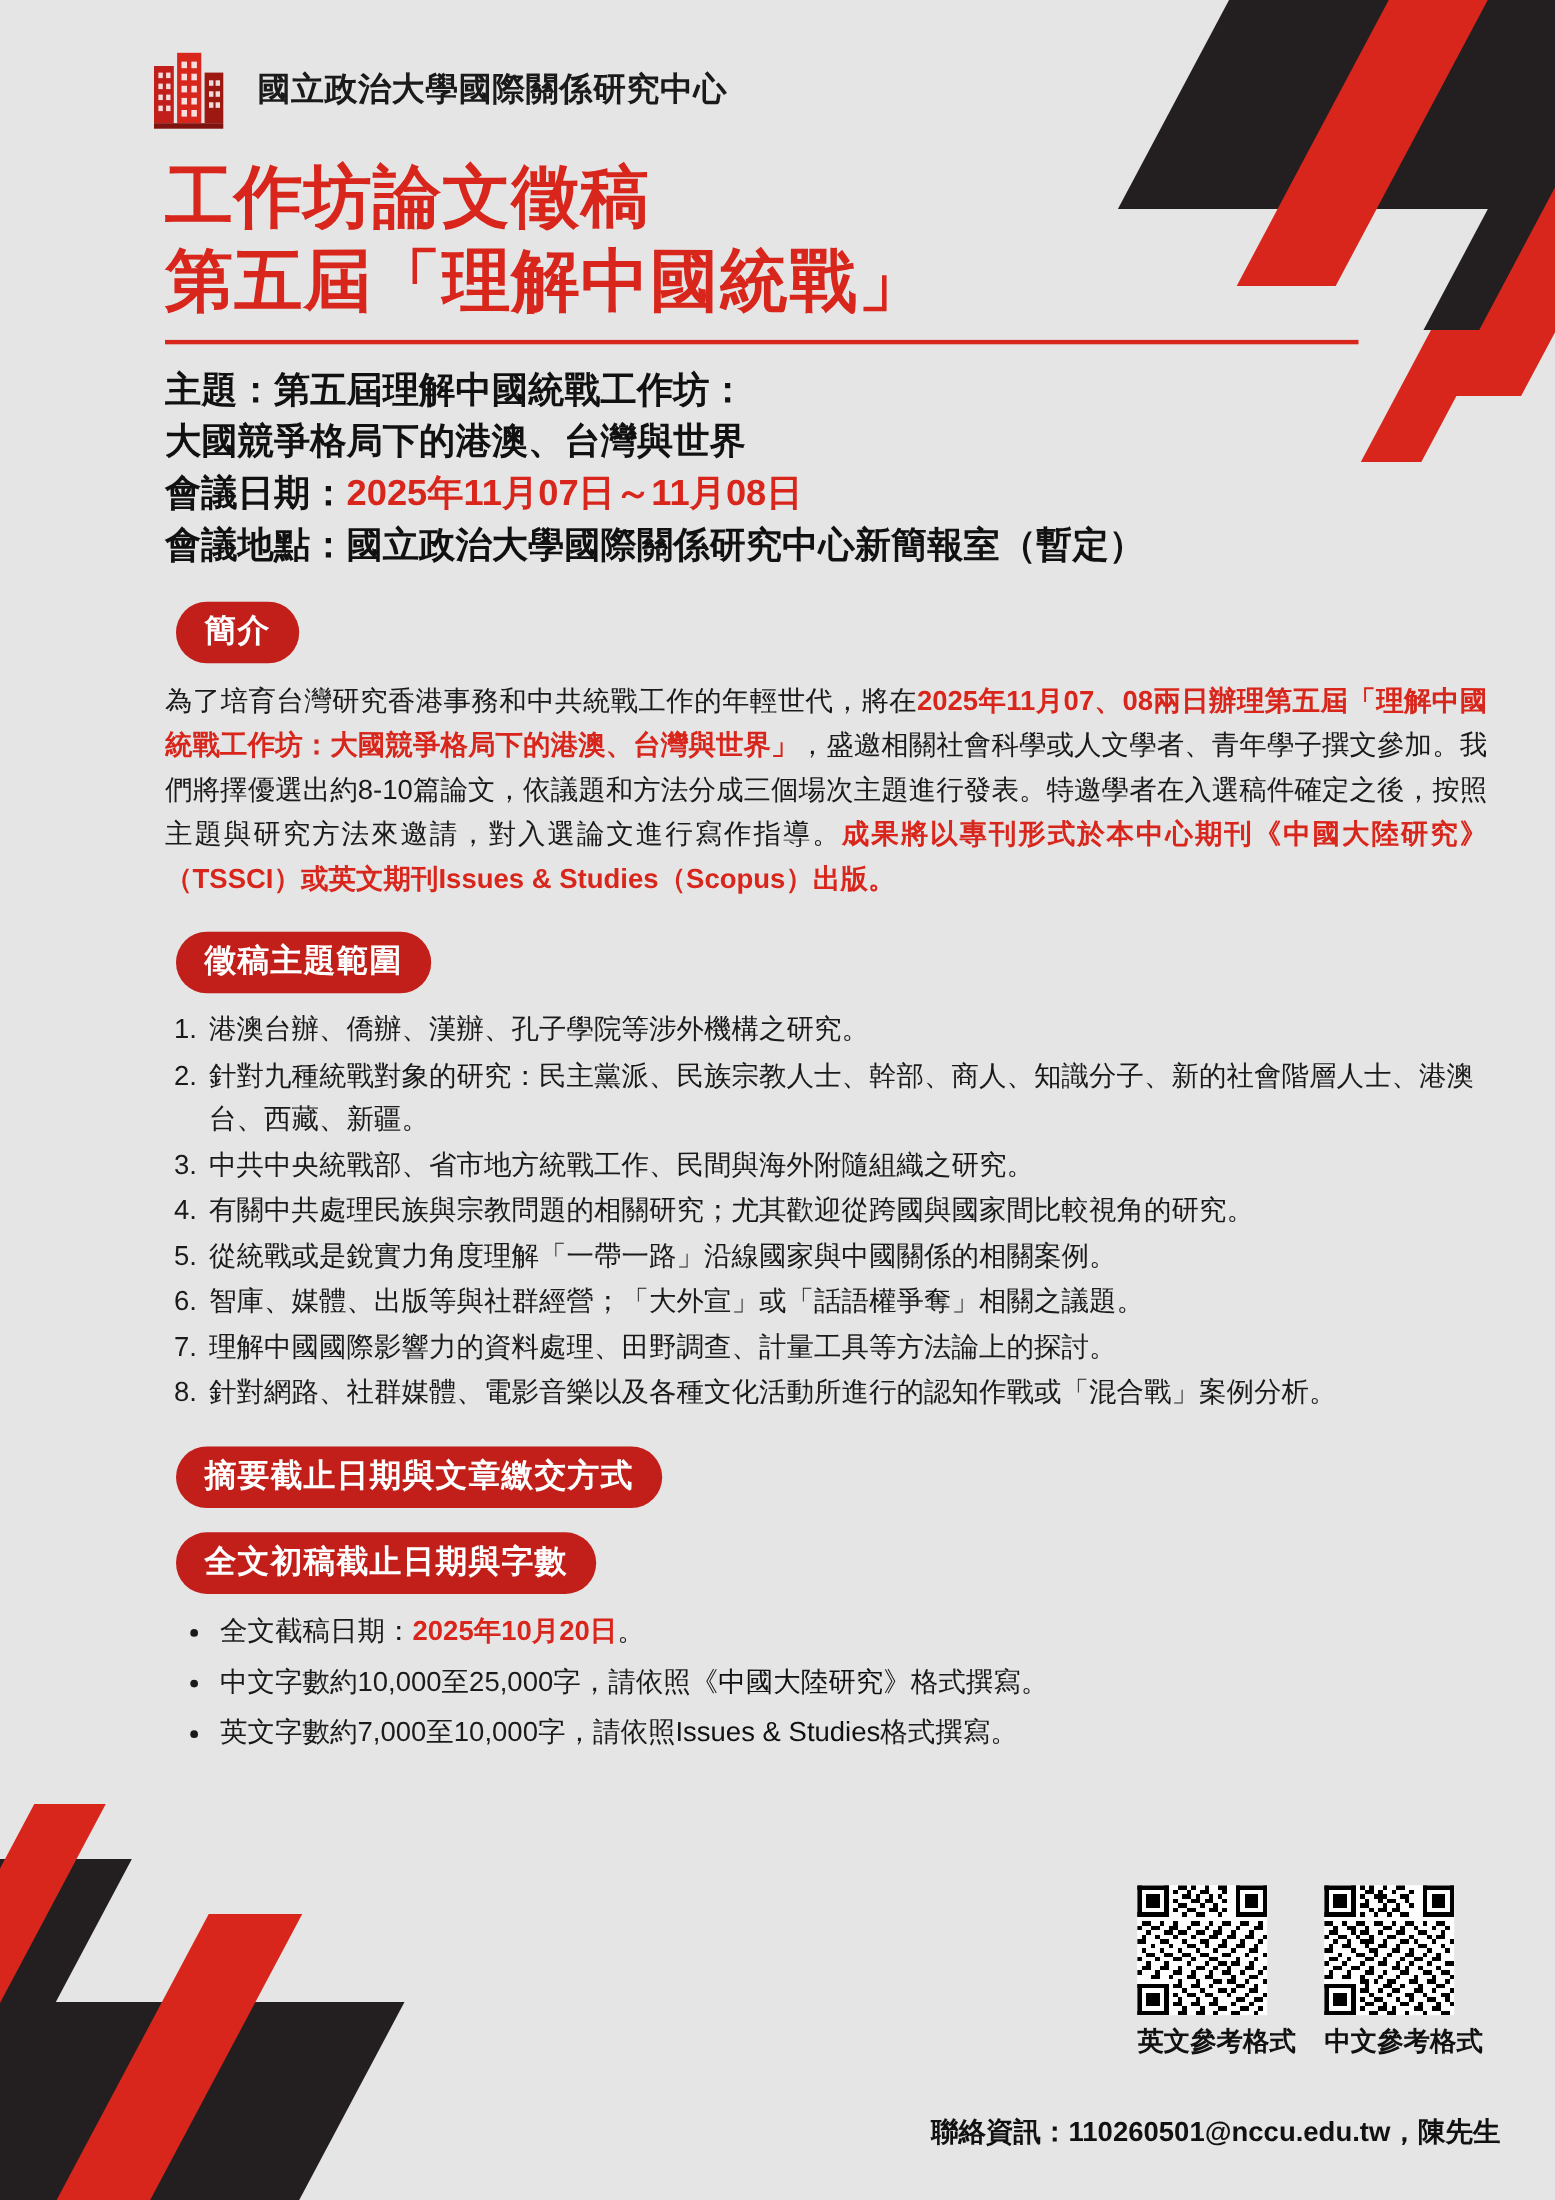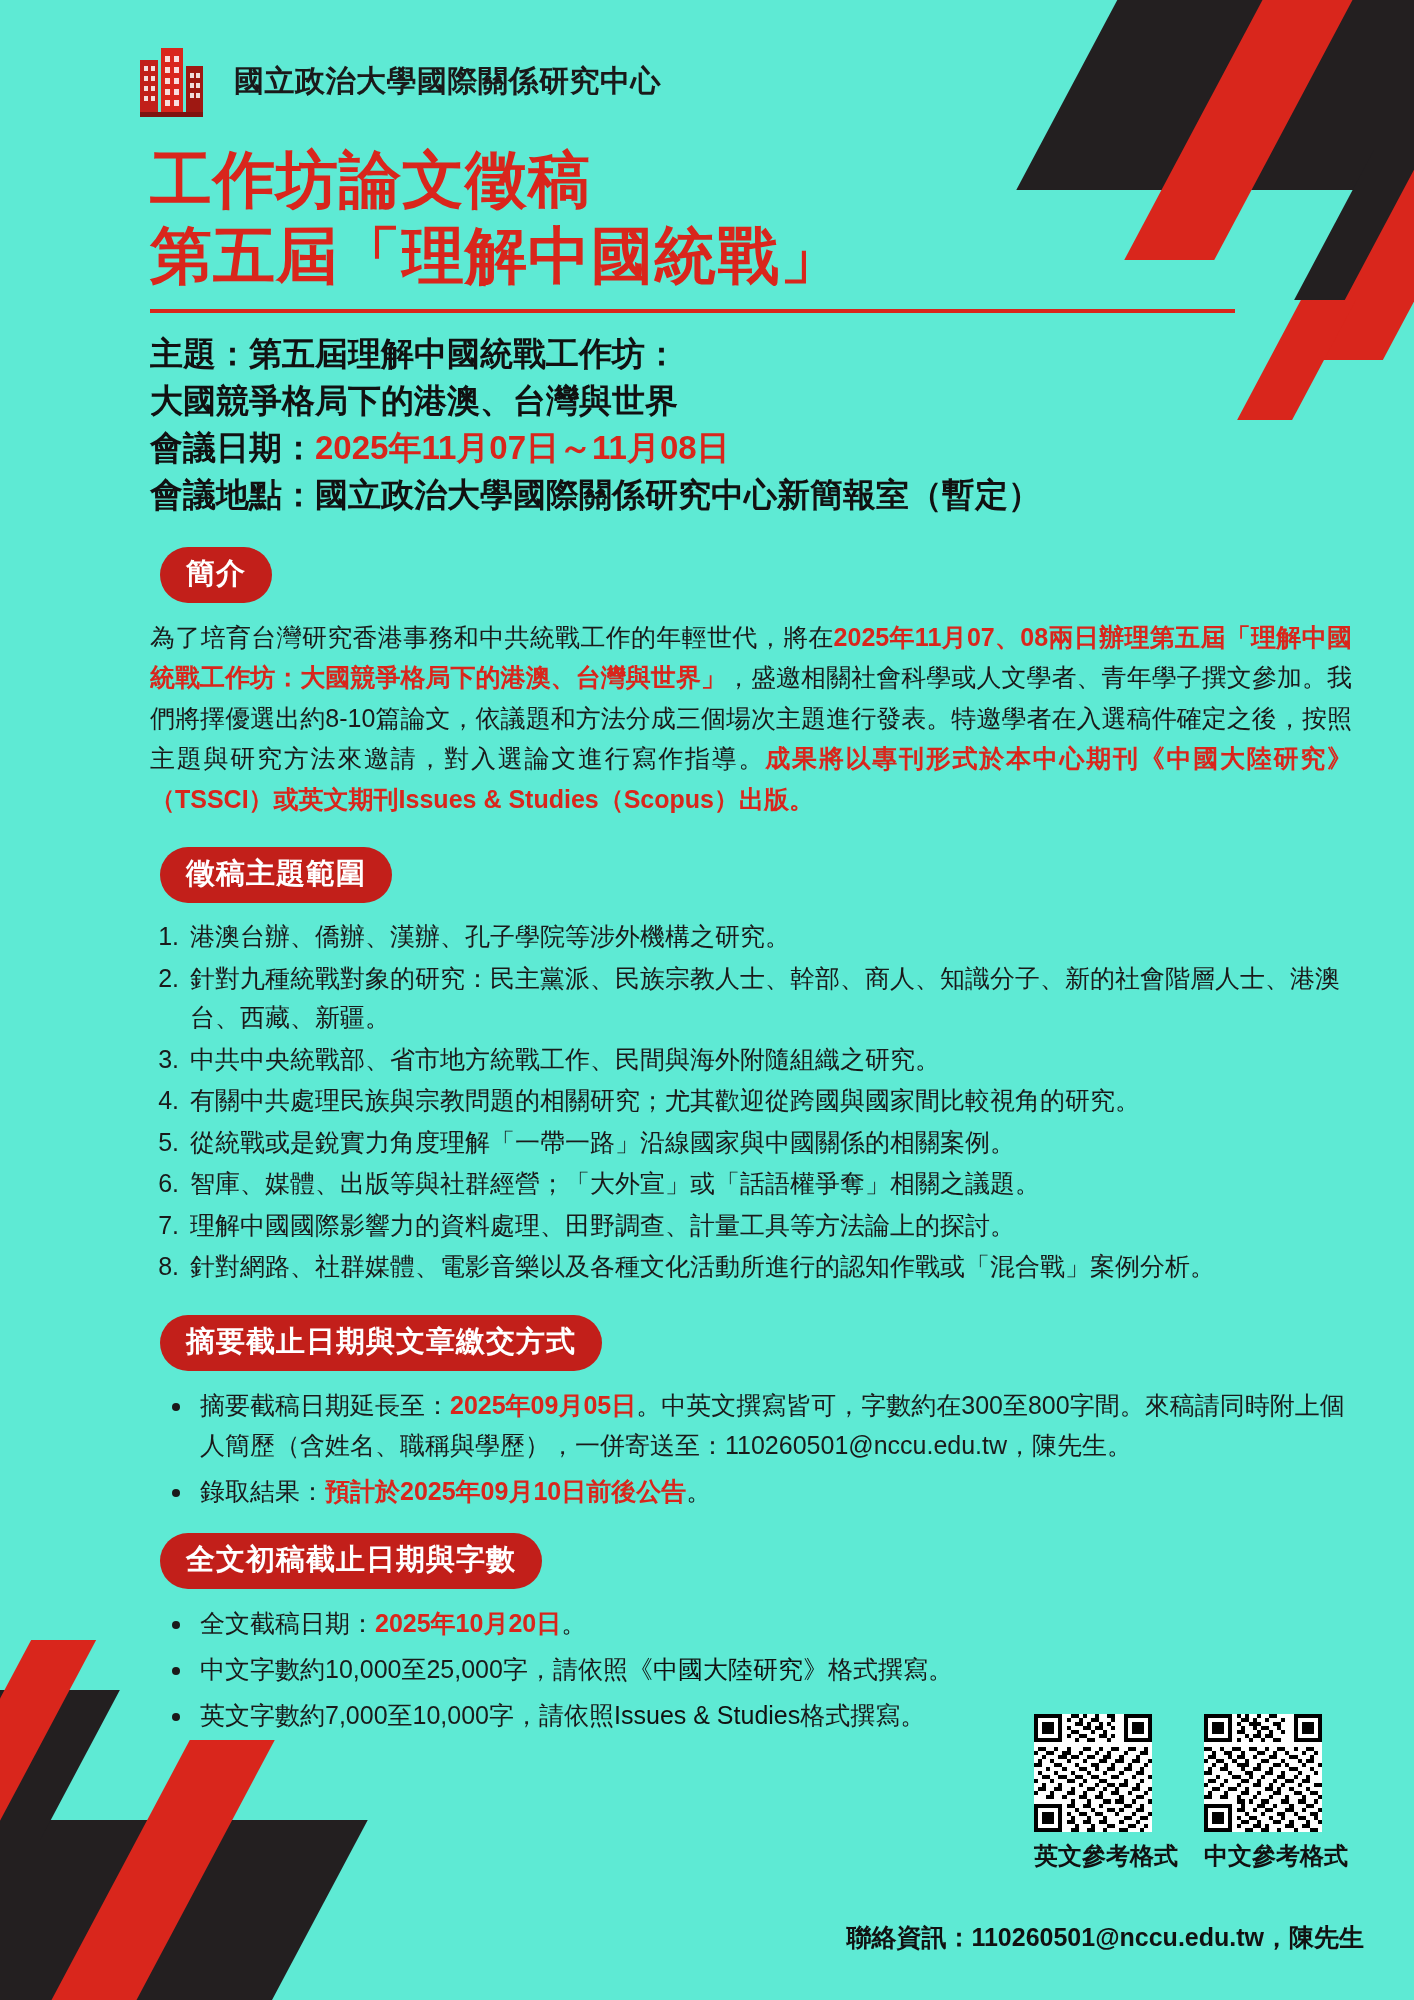--- a/index.html
+++ b/index.html
@@ -9,21 +9,21 @@
   }
   body {
     font-family: "Liberation Sans", "DejaVu Sans", sans-serif;
     color: #1a1a1a;
   }
   .poster {
     position: relative;
     width: 1414px;
     height: 2000px;
     overflow: hidden;
-    background: #5eead4;
+    background: #e5e5e5;
   }
 
   
   .deco {
     position: absolute;
     pointer-events: none;
   }
   .tr-black-1 {
     top: -140px; right: -120px;
     width: 430px; height: 330px;
@@ -340,28 +340,20 @@
       <li>有關中共處理民族與宗教問題的相關研究；尤其歡迎從跨國與國家間比較視角的研究。</li>
       <li>從統戰或是銳實力角度理解「一帶一路」沿線國家與中國關係的相關案例。</li>
       <li>智庫、媒體、出版等與社群經營；「大外宣」或「話語權爭奪」相關之議題。</li>
       <li>理解中國國際影響力的資料處理、田野調查、計量工具等方法論上的探討。</li>
       <li>針對網路、社群媒體、電影音樂以及各種文化活動所進行的認知作戰或「混合戰」案例分析。</li>
     </ol>
 
     <div class="pill-wrap">
       <span class="pill">摘要截止日期與文章繳交方式</span>
     </div>
-    <ul class="bullets">
-      <li>
-        <span>摘要截稿日期延長至：</span><b>2025年09月05日</b><span>。中英文撰寫皆可，字數約在300至800字間。來稿請同時附上個人簡歷（含姓名、職稱與學歷），一併寄送至：110260501@nccu.edu.tw，陳先生。</span>
-      </li>
-      <li>
-        <span>錄取結果：</span><b>預計於2025年09月10日前後公告</b><span>。</span>
-      </li>
-    </ul>
 
     <div class="pill-wrap tight">
       <span class="pill">全文初稿截止日期與字數</span>
     </div>
     <ul class="bullets">
       <li>
         <span>全文截稿日期：</span><b>2025年10月20日</b><span>。</span>
       </li>
       <li>
         <span>中文字數約10,000至25,000字，請依照</span><span class="blk">《中國大陸研究》</span><span>格式撰寫。</span>

